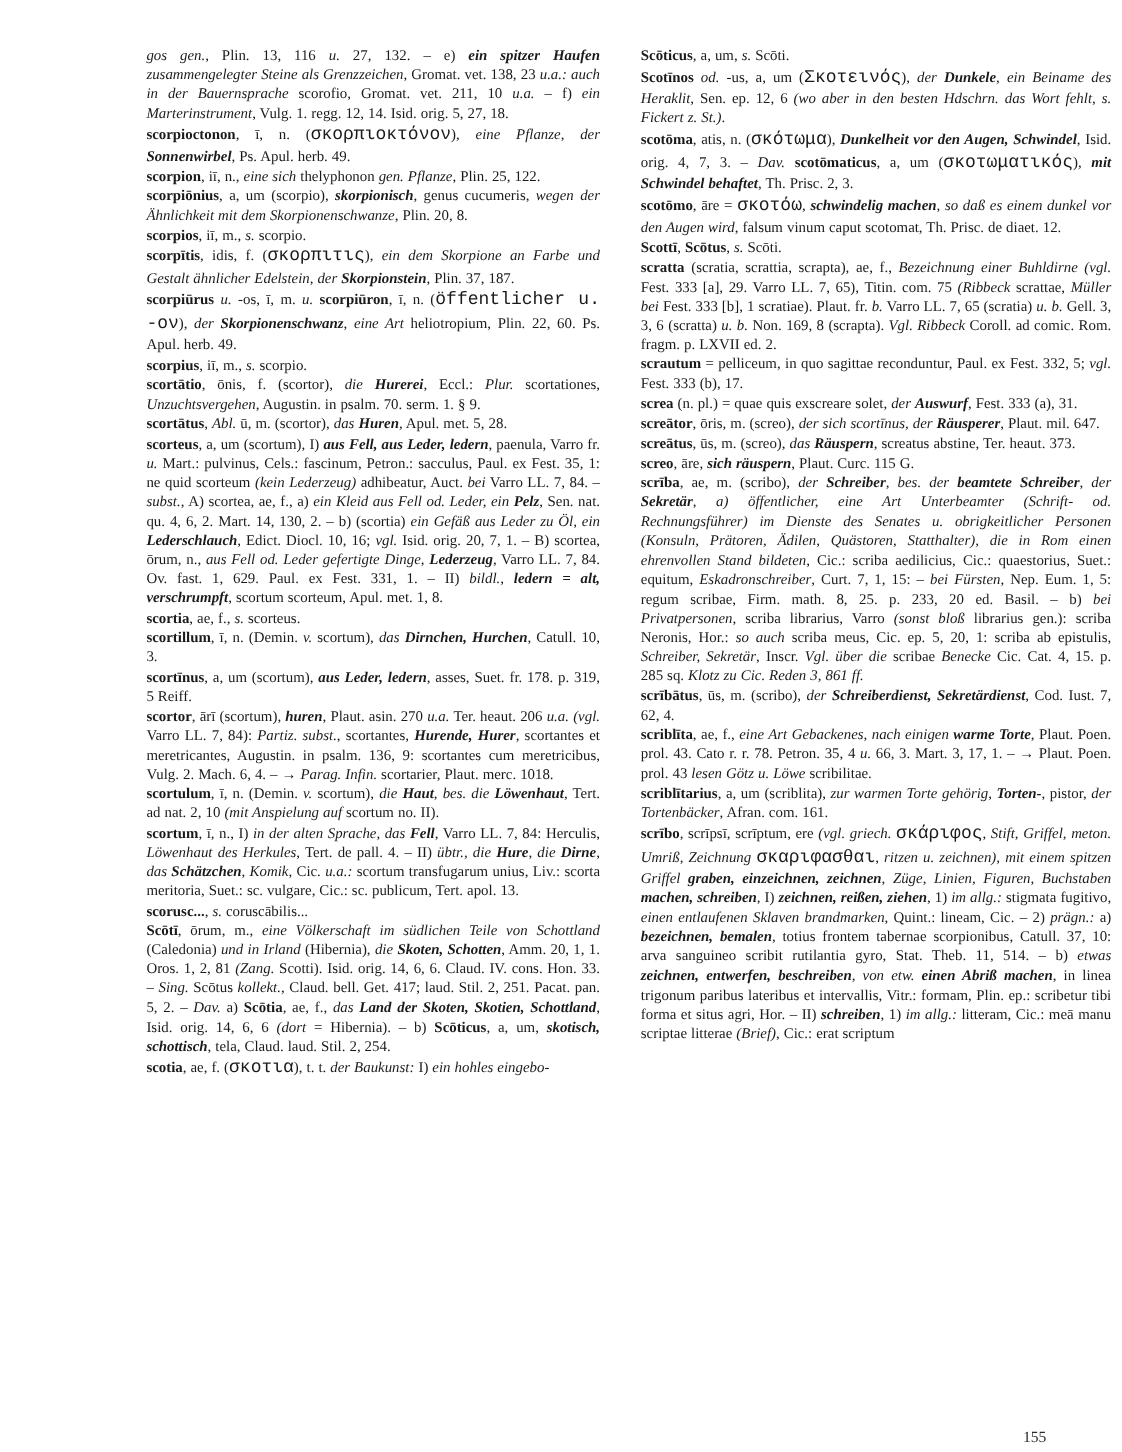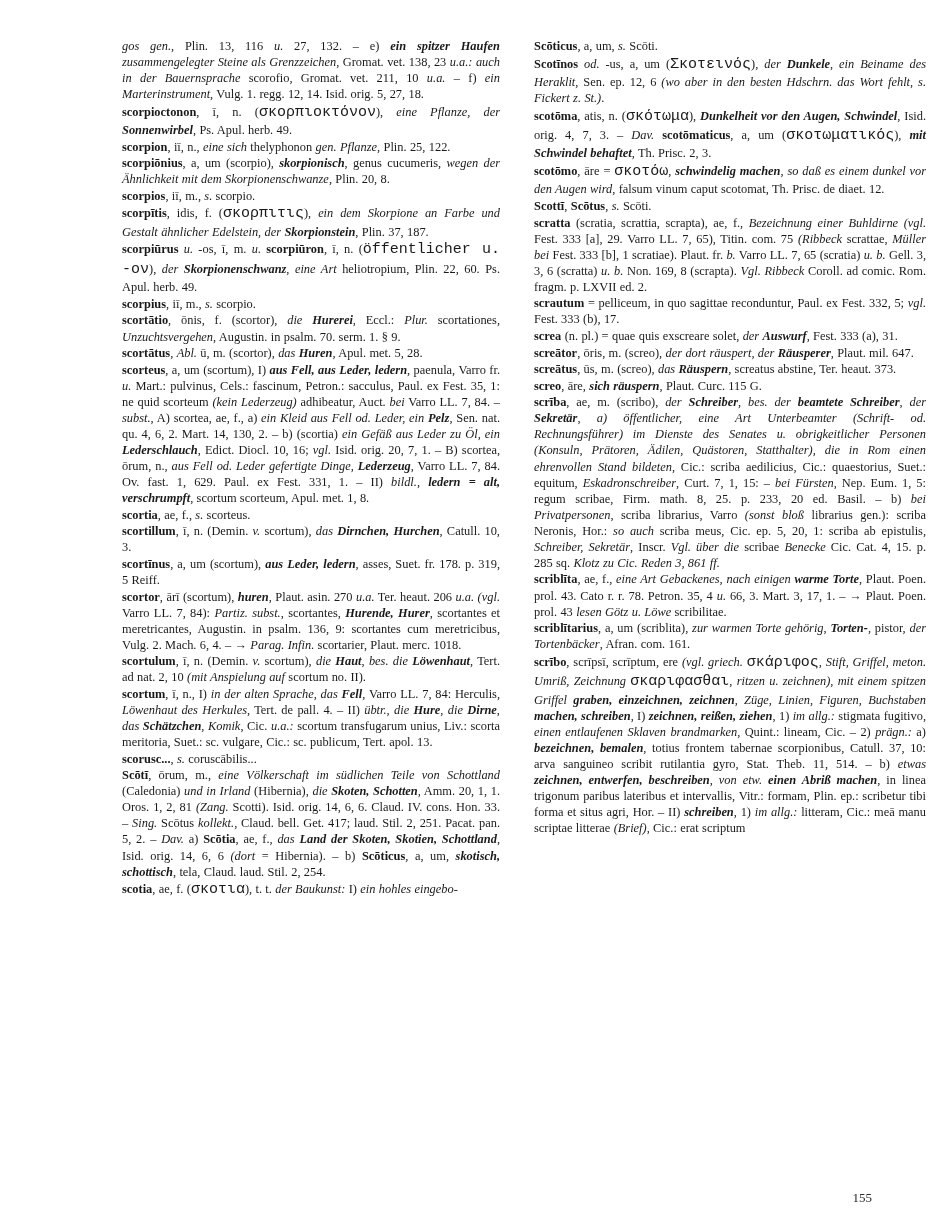--- a/index.html
+++ b/index.html
@@ -103,24 +103,25 @@
 
     <div class="col col-right">
       <p class="entry"><span class="lemma">Scōticus</span>, a, um, <span class="it">s.</span> Scōti.</p>
       <p class="entry"><span class="lemma">Scotīnos</span> <span class="it">od.</span> <span class="bo">-us</span>, a, um (<span class="gk">Σκοτεινός</span>), <span class="it">der</span> <span class="bi">Dunkele</span>, <span class="it">ein Beiname des Heraklit</span>, Sen. ep. 12, 6 <span class="it">(wo aber in den besten Hdschrn. das Wort fehlt, s. Fickert z. St.)</span>.</p>
       <p class="entry"><span class="lemma">scotōma</span>, atis, n. (<span class="gk">σκότωμα</span>), <span class="bi">Dunkelheit vor den Augen, Schwindel</span>, Isid. orig. 4, 7, 3. – <span class="it">Dav.</span> <span class="lemma">scotōmaticus</span>, a, um (<span class="gk">σκοτωματικός</span>), <span class="bi">mit Schwindel behaftet</span>, Th. Prisc. 2, 3.</p>
       <p class="entry"><span class="lemma">scotōmo</span>, āre = <span class="gk">σκοτόω</span>, <span class="bi">schwindelig machen</span>, <span class="it">so daß es einem dunkel vor den Augen wird</span>, falsum vinum caput scotomat, Th. Prisc. de diaet. 12.</p>
       <p class="entry"><span class="lemma">Scottī</span>, <span class="lemma">Scōtus</span>, <span class="it">s.</span> Scōti.</p>
       <p class="entry"><span class="lemma">scratta</span> (scratia, scrattia, scrapta), ae, f., <span class="it">Bezeichnung einer Buhldirne (vgl.</span> Fest. 333 [a], 29. Varro LL. 7, 65), Titin. com. 75 <span class="it">(Ribbeck</span> scrattae, <span class="it">Müller bei</span> Fest. 333 [b], 1 scratiae). Plaut. fr. <span class="it">b.</span> Varro LL. 7, 65 (scratia) <span class="it">u. b.</span> Gell. 3, 3, 6 (scratta) <span class="it">u. b.</span> Non. 169, 8 (scrapta). <span class="it">Vgl. Ribbeck</span> Coroll. ad comic. Rom. fragm. p. LXVII ed. 2.</p>
       <p class="entry"><span class="lemma">scrautum</span> = pelliceum, in quo sagittae reconduntur, Paul. ex Fest. 332, 5; <span class="it">vgl.</span> Fest. 333 (b), 17.</p>
       <p class="entry"><span class="lemma">screa</span> (n. pl.) = quae quis exscreare solet, <span class="it">der</span> <span class="bi">Auswurf</span>, Fest. 333 (a), 31.</p>
-      <p class="entry"><span class="lemma">screātor</span>, ōris, m. (screo), <span class="it">der dort räuspert, der</span> <span class="bi">Räusperer</span>, Plaut. mil. 647.</p>
+      <p class="entry"><span class="lemma">screātor</span>, ōris, m. (screo), <span class="it">der sich scortīnus, der</span> <span class="bi">Räusperer</span>, Plaut. mil. 647.</p>
       <p class="entry"><span class="lemma">screātus</span>, ūs, m. (screo), <span class="it">das</span> <span class="bi">Räuspern</span>, screatus abstine, Ter. heaut. 373.</p>
       <p class="entry"><span class="lemma">screo</span>, āre, <span class="bi">sich räuspern</span>, Plaut. Curc. 115 G.</p>
       <p class="entry"><span class="lemma">scrība</span>, ae, m. (scribo), <span class="it">der</span> <span class="bi">Schreiber</span>, <span class="it">bes. der</span> <span class="bi">beamtete Schreiber</span>, <span class="it">der</span> <span class="bi">Sekretär</span>, <span class="it">a) öffentlicher, eine Art Unterbeamter (Schrift- od. Rechnungsführer) im Dienste des Senates u. obrig­keitlicher Personen (Konsuln, Prätoren, Ädilen, Quästoren, Statthalter), die in Rom einen ehrenvollen Stand bildeten</span>, Cic.: scriba aedilicius, Cic.: quaestorius, Suet.: equitum, <span class="it">Eskadron­schreiber</span>, Curt. 7, 1, 15: – <span class="it">bei Fürsten</span>, Nep. Eum. 1, 5: regum scribae, Firm. math. 8, 25. p. 233, 20 ed. Basil. – b) <span class="it">bei Privat­personen</span>, scriba librarius, Varro <span class="it">(sonst bloß</span> librarius gen.): scriba Neronis, Hor.: <span class="it">so auch</span> scriba meus, Cic. ep. 5, 20, 1: scriba ab epistulis, <span class="it">Schreiber, Sekretär</span>, Inscr. <span class="it">Vgl. über die</span> scribae <span class="it">Benecke</span> Cic. Cat. 4, 15. p. 285 sq. <span class="it">Klotz zu Cic. Reden 3, 861 ff.</span></p>
+      <p class="entry"><span class="lemma">scrībātus</span>, ūs, m. (scribo), <span class="it">der</span> <span class="bi">Schreiberdienst, Sekretärdienst</span>, Cod. Iust. 7, 62, 4.</p>
       <p class="entry"><span class="lemma">scriblīta</span>, ae, f., <span class="it">eine Art Gebackenes, nach einigen</span> <span class="bi">warme Torte</span>, Plaut. Poen. prol. 43. Cato r. r. 78. Petron. 35, 4 <span class="it">u.</span> 66, 3. Mart. 3, 17, 1. – → Plaut. Poen. prol. 43 <span class="it">lesen Götz u. Löwe</span> scribilitae.</p>
       <p class="entry"><span class="lemma">scriblītarius</span>, a, um (scriblita), <span class="it">zur warmen Torte gehörig</span>, <span class="bi">Torten-</span>, pistor, <span class="it">der Tortenbäcker</span>, Afran. com. 161.</p>
       <p class="entry"><span class="lemma">scrībo</span>, scrīpsī, scrīptum, ere <span class="it">(vgl. griech.</span> <span class="gk">σκάριφος</span>, <span class="it">Stift, Griffel, meton. Umriß, Zeichnung</span> <span class="gk">σκαριφασθαι</span>, <span class="it">ritzen u. zeichnen), mit einem spitzen Griffel</span> <span class="bi">graben, einzeichnen, zeichnen</span>, <span class="it">Züge, Linien, Figuren, Buchstaben</span> <span class="bi">machen, schrei­ben</span>, I) <span class="bi">zeichnen, reißen, ziehen</span>, 1) <span class="it">im allg.:</span> stigmata fugitivo, <span class="it">einen entlaufenen Sklaven brandmarken</span>, Quint.: lineam, Cic. – 2) <span class="it">prägn.:</span> a) <span class="bi">bezeichnen, bemalen</span>, totius frontem tabernae scorpionibus, Catull. 37, 10: arva sanguineo scribit rutilantia gyro, Stat. Theb. 11, 514. – b) <span class="it">etwas</span> <span class="bi">zeichnen, entwerfen, beschreiben</span>, <span class="it">von etw.</span> <span class="bi">einen Abriß machen</span>, in linea trigonum paribus lateribus et intervallis, Vitr.: formam, Plin. ep.: scribetur tibi forma et situs agri, Hor. – II) <span class="bi">schreiben</span>, 1) <span class="it">im allg.:</span> litte­ram, Cic.: meā manu scriptae litterae <span class="it">(Brief)</span>, Cic.: erat scriptum</p>
     </div>
 
   </div>
 
   <div class="pagenum">155</div>
 </div>
 

